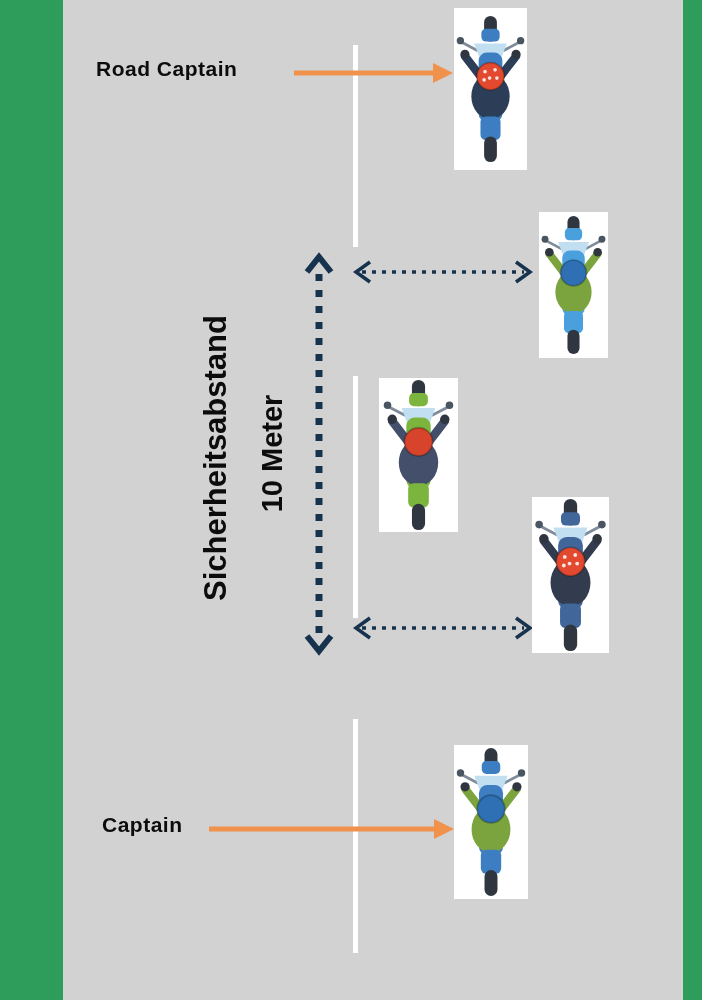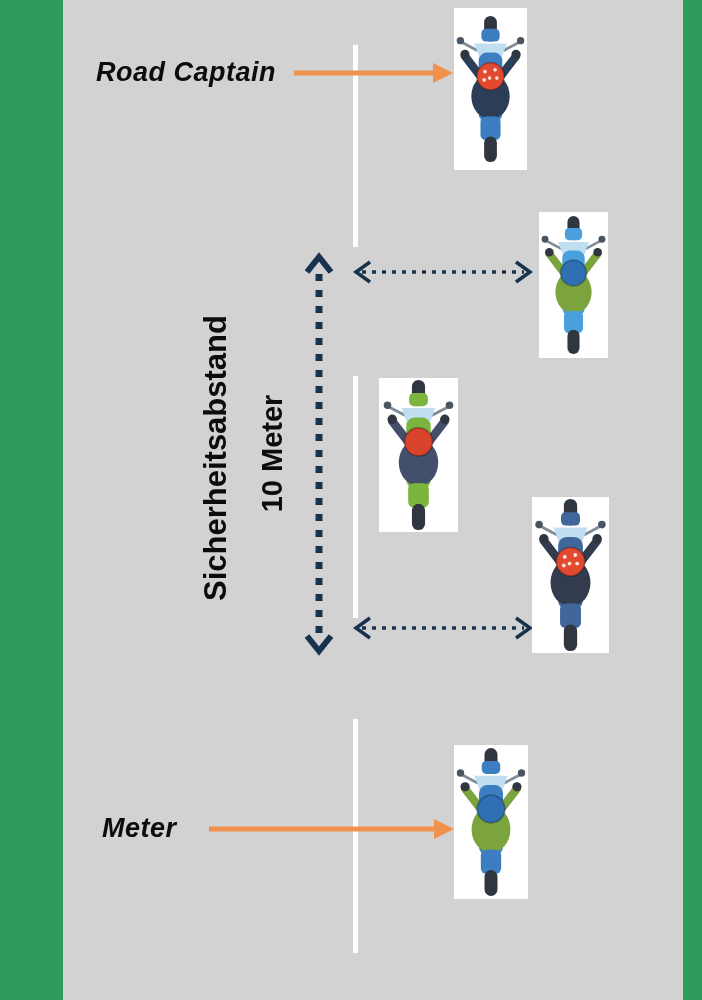--- a/index.html
+++ b/index.html
@@ -22,21 +22,21 @@
   .green-left{left:0;width:63px;}
   .green-right{right:0;width:19px;}
 
   .lane-seg{position:absolute;left:353px;width:5px;background:var(--lane-line-white);}
   .seg1{top:45px;height:202px;}
   .seg2{top:376px;height:242px;}
   .seg3{top:719px;height:234px;}
 
   .label{
     position:absolute;font-weight:bold;color:var(--text-black);
-    font-size:27px;letter-spacing:0.5px;white-space:nowrap;font-style:italic;
+    font-size:21px;letter-spacing:0.5px;white-space:nowrap;
   }
   .road-captain-label{left:96px;top:57px;}
   .safety-label{left:102px;top:813px;}
 
   .vlabel{
     position:absolute;font-weight:bold;color:var(--text-black);
     text-align:center;transform:rotate(-90deg);white-space:nowrap;
   }
   .sicherheit{font-size:31px;width:300px;left:66px;top:440px;}
   .meter{font-size:29px;width:160px;left:192px;top:437px;}
@@ -64,21 +64,21 @@
 <body>
 
 <div class="green-strip green-left"></div>
 <div class="green-strip green-right"></div>
 
 <div class="lane-seg seg1"></div>
 <div class="lane-seg seg2"></div>
 <div class="lane-seg seg3"></div>
 
 <div class="label road-captain-label">Road Captain</div>
-<div class="label safety-label">Meter</div>
+<div class="label safety-label">Captain</div>
 <div class="vlabel sicherheit">Sicherheitsabstand</div>
 <div class="vlabel meter">10 Meter</div>
 
 <svg class="overlay rc-arrow" width="162" height="26" viewBox="0 0 162 26">
   <line class="orange-stroke" x1="2" y1="13" x2="142" y2="13" stroke-width="5"></line>
   <polygon class="orange-fill" points="141,3 161,13 141,23"></polygon>
 </svg>
 <svg class="overlay safety-arrow" width="248" height="26" viewBox="0 0 248 26">
   <line class="orange-stroke" x1="2" y1="13" x2="228" y2="13" stroke-width="5"></line>
   <polygon class="orange-fill" points="227,3 247,13 227,23"></polygon>

